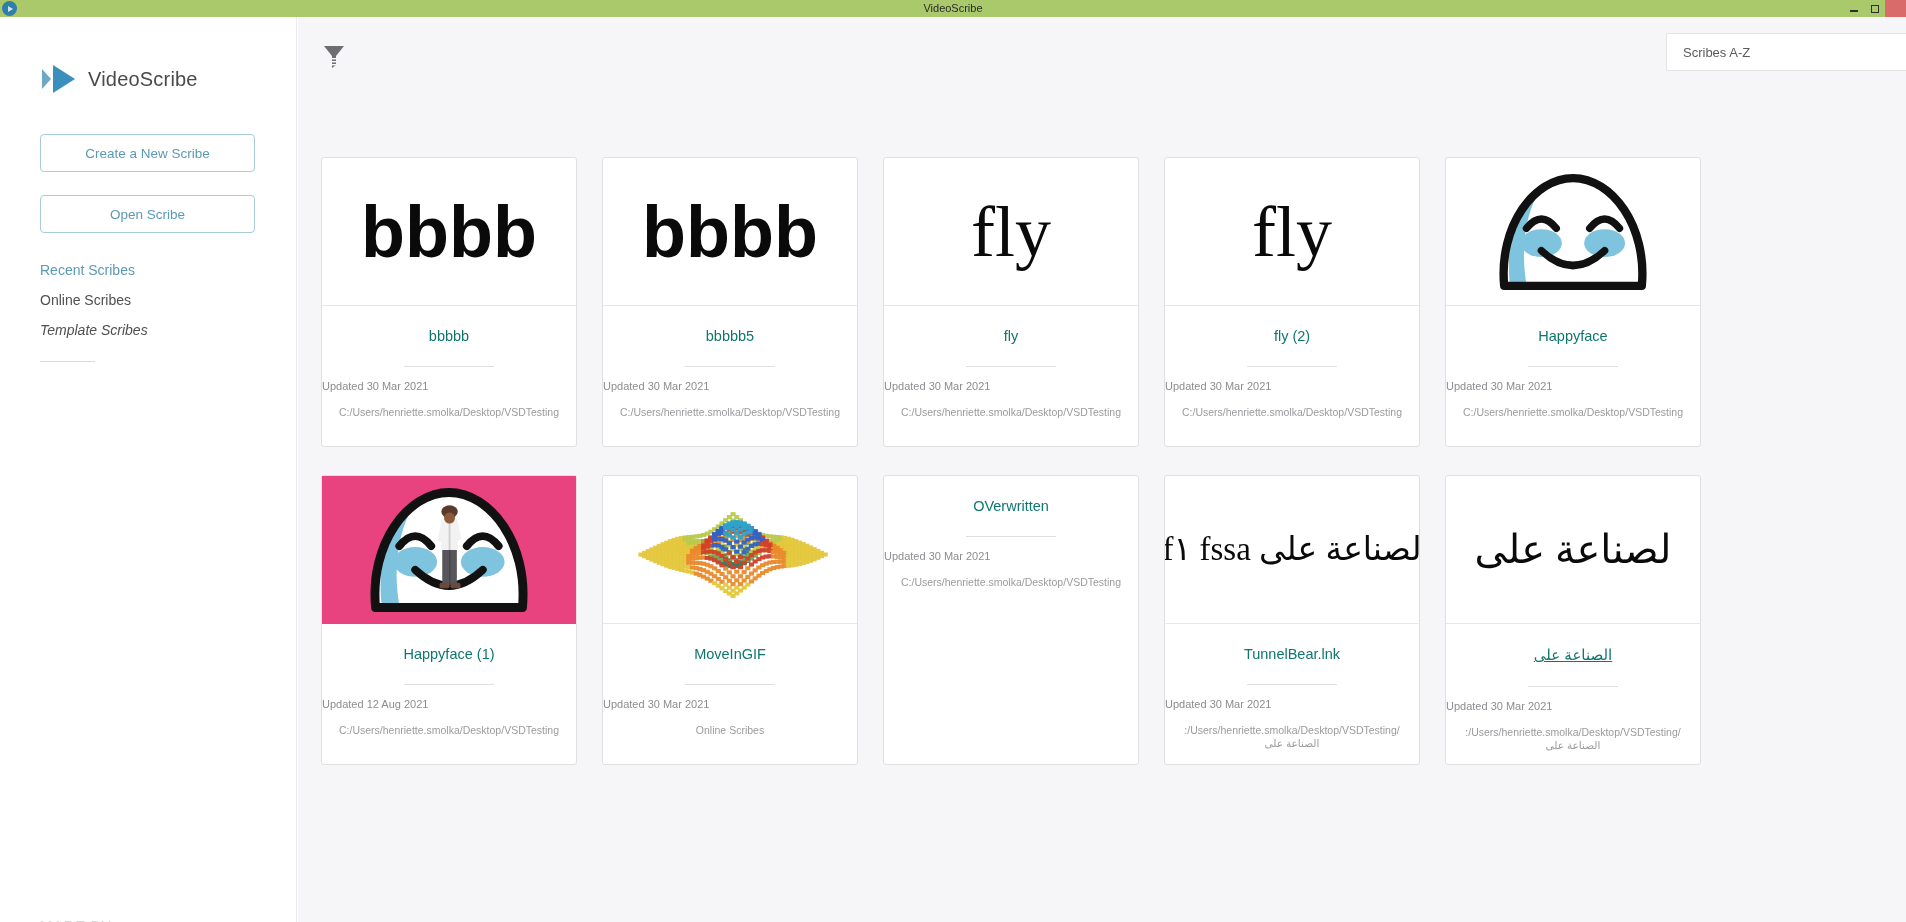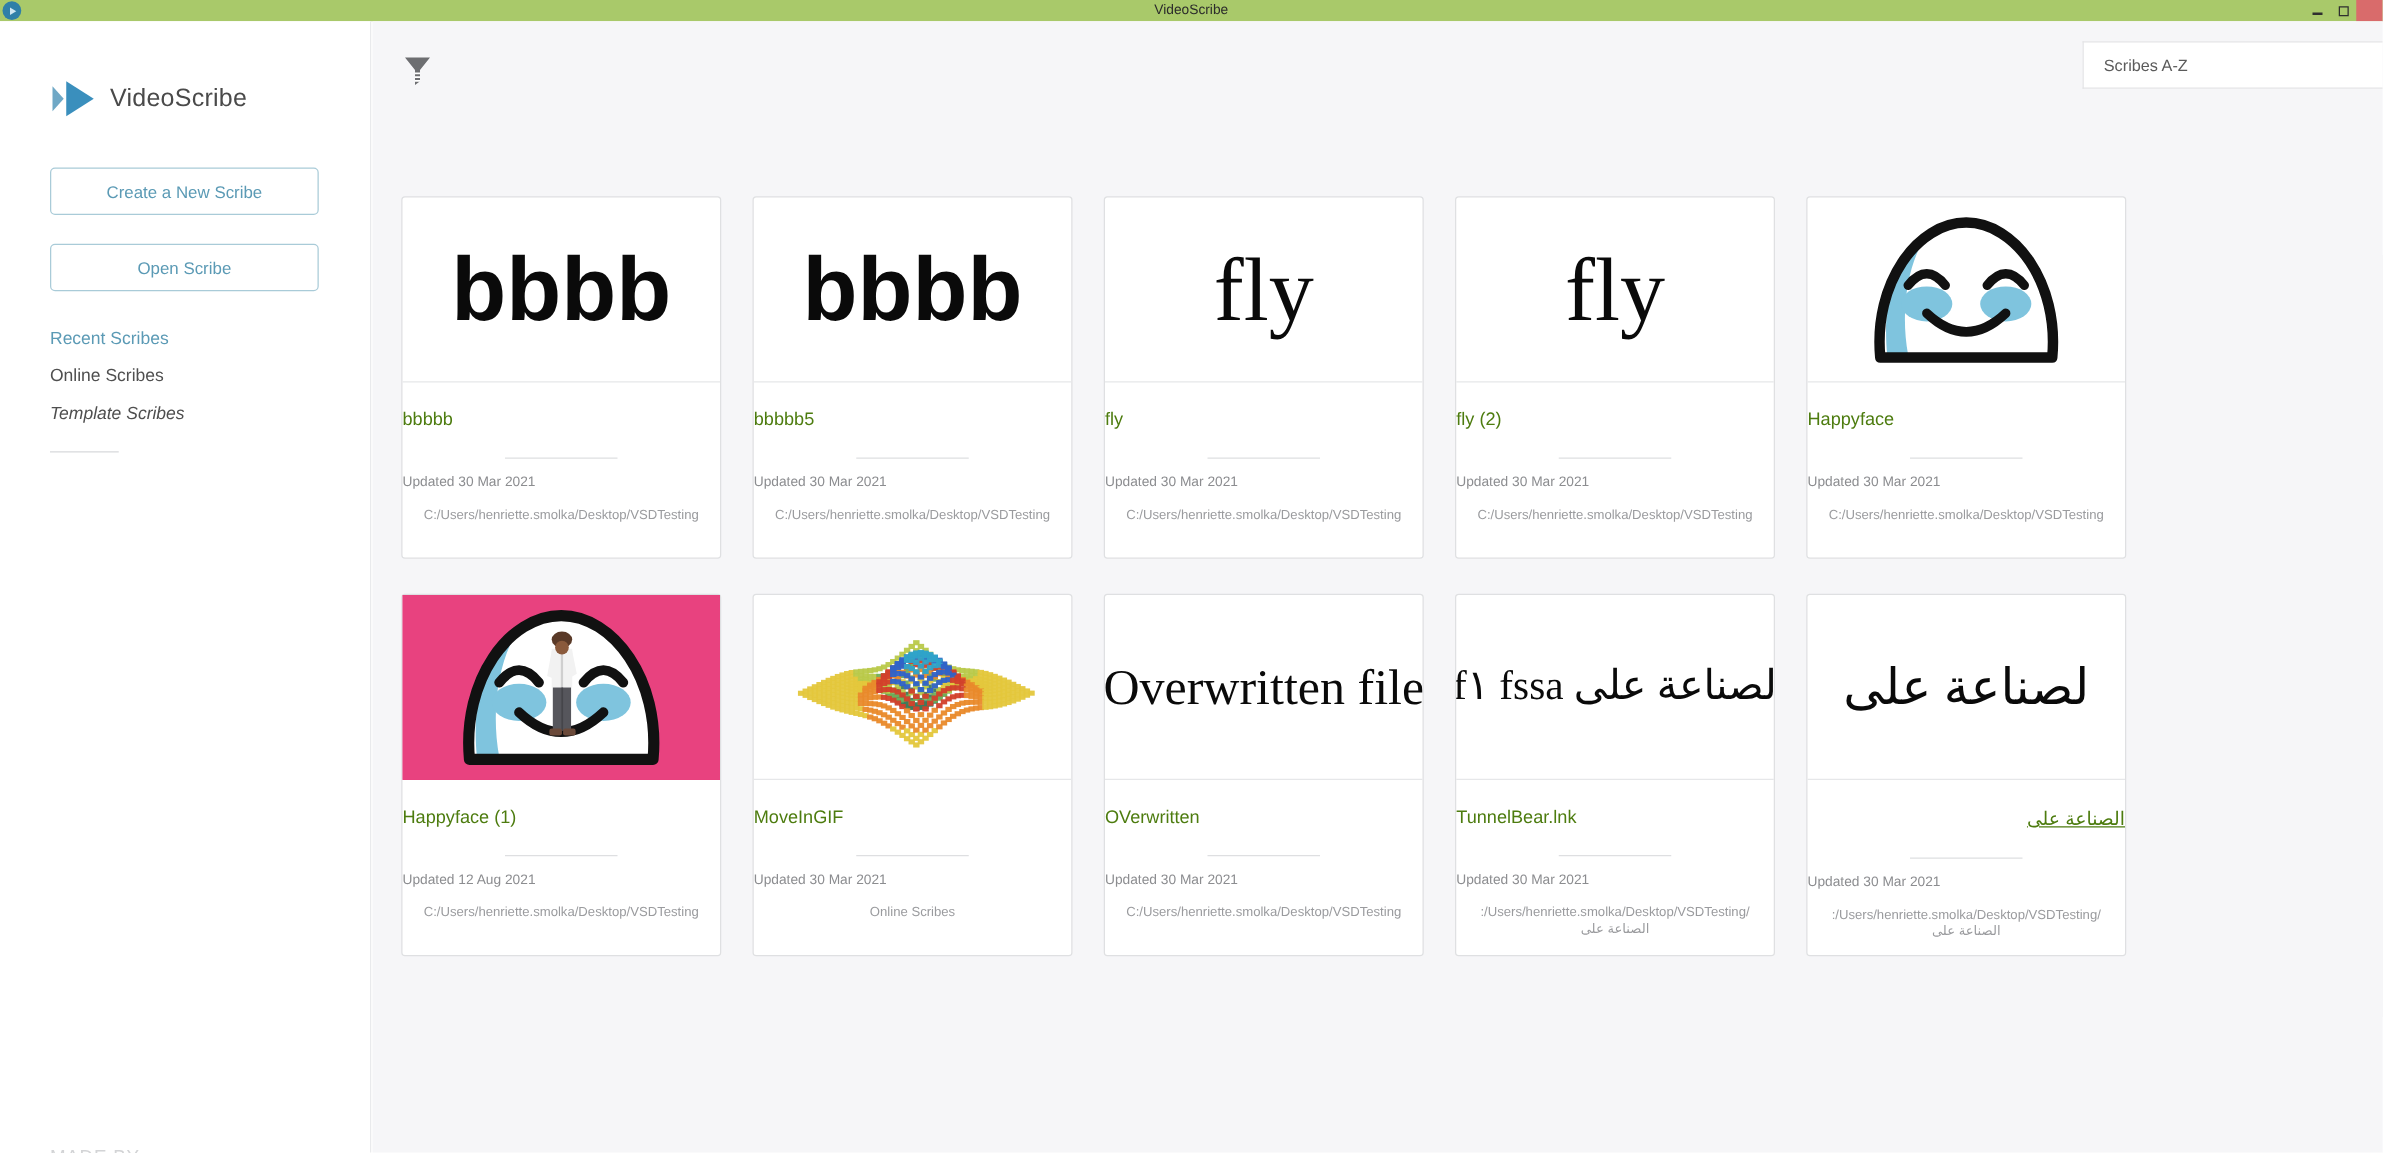--- a/index.html
+++ b/index.html
@@ -158,21 +158,22 @@
     font-size: 72px; line-height: 1;
     color: #0a0a0a; white-space: nowrap;
   }
   .thumb-text.sans { font-family: "Liberation Sans", sans-serif; font-weight: 700; }
   .thumb-text.serif { font-family: "Liberation Serif", serif; }
   .thumb-text.sm { font-size: 33px; }
   .thumb-text.md { font-size: 40px; }
   .thumb.pink { background: #e8427f; border-bottom: none; padding: 0; }
 
   .card-title {
-    font-size: 14.5px; color: #4d7c0f;
+    text-align: center;
+    font-size: 14.5px; color: #0f766e;
     margin-top: 22px;
   }
   .card-title.ar { font-size: 15px; direction: rtl; text-decoration: underline; }
   .title-rule {
     width: 90px; height: 1px; background: #dedfe1;
     margin: 22px auto 0;
   }
   .card-updated {
     font-size: 11px; color: #8c8d90;
     margin-top: 13px;
@@ -1022,23 +1023,20 @@
               <rect x="195.0" y="57.9" width="5" height="4" fill="#e4c73c" opacity="0.95"></rect>
             </svg>
           </div>
         </div>
         <div class="card-title">MoveInGIF</div>
         <div class="title-rule"></div>
         <div class="card-updated">Updated 30 Mar 2021</div>
         <div class="card-path">Online Scribes</div>
       </div>
       <div class="card">
-        <div class="thumb">
-          <div class="thumb-text serif md">Overwritten file</div>
-        </div>
         <div class="card-title">OVerwritten</div>
         <div class="title-rule"></div>
         <div class="card-updated">Updated 30 Mar 2021</div>
         <div class="card-path">C:/Users/henriette.smolka/Desktop/VSDTesting</div>
       </div>
       <div class="card">
         <div class="thumb">
           <div class="thumb-text serif sm">\f١ fssa الصناعة على</div>
         </div>
         <div class="card-title">TunnelBear.lnk</div>

